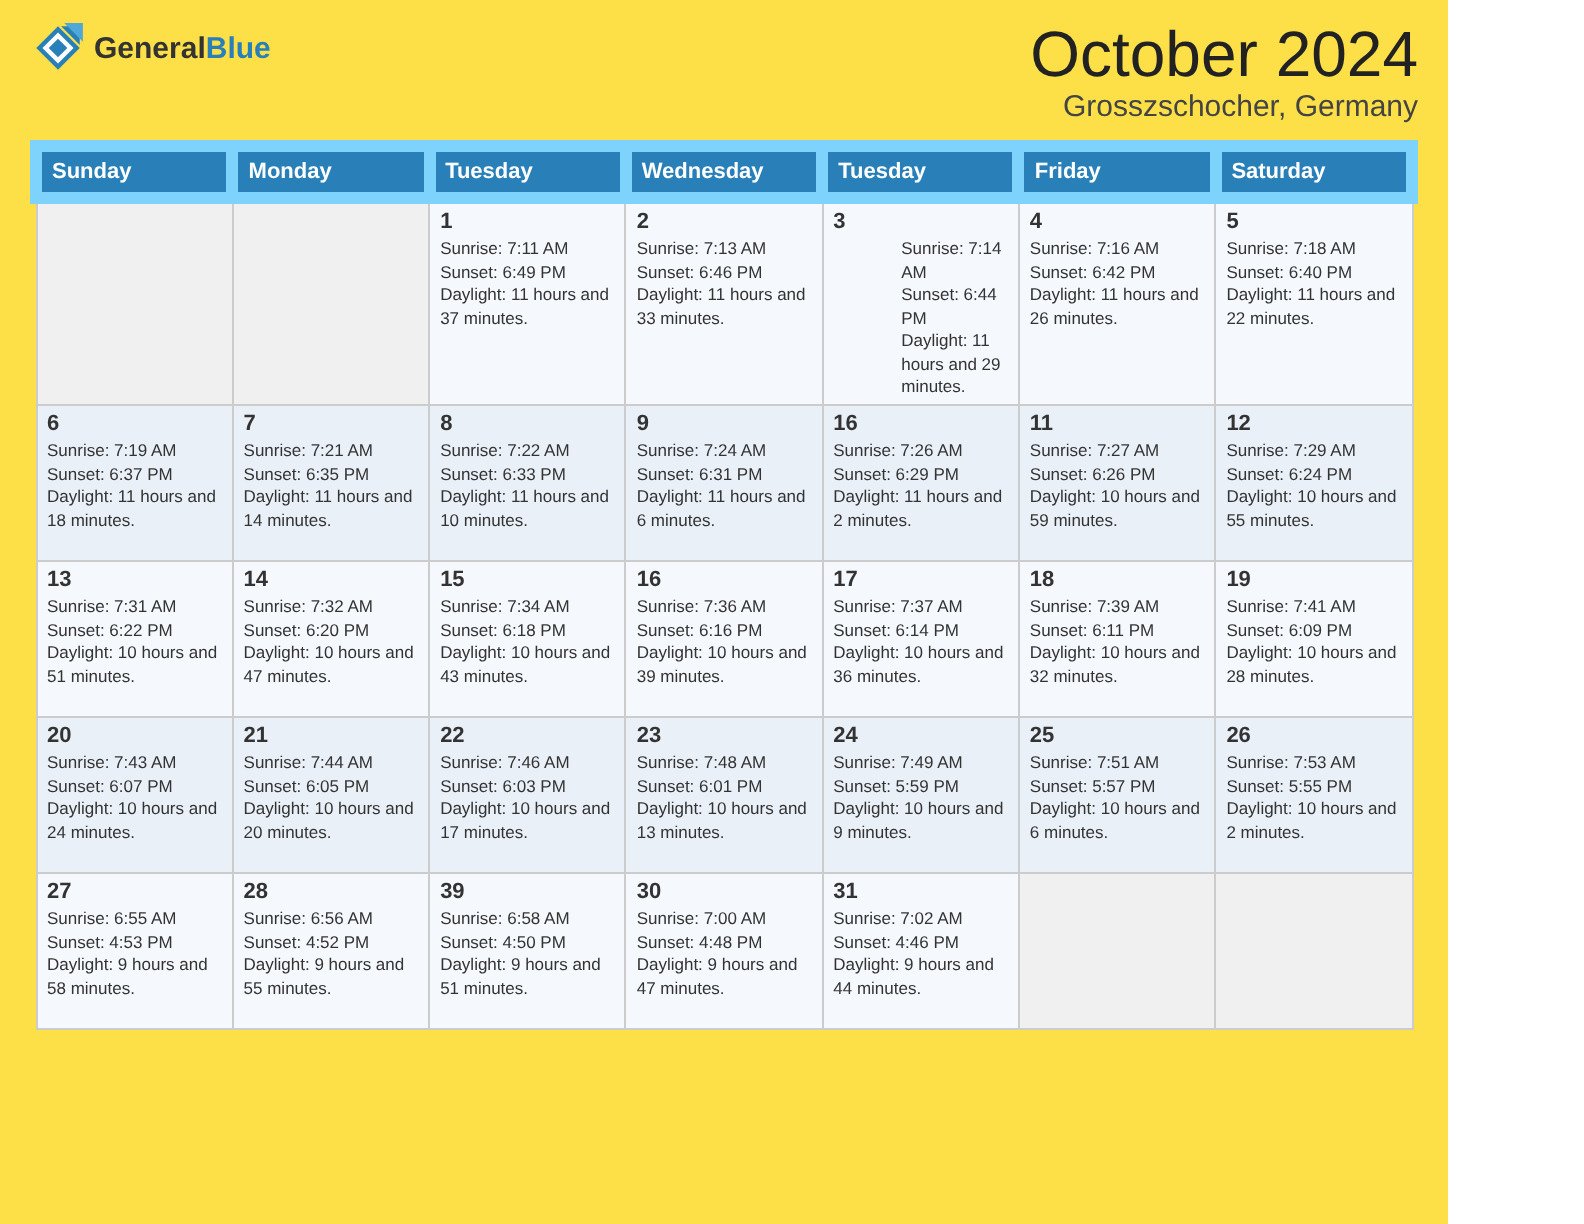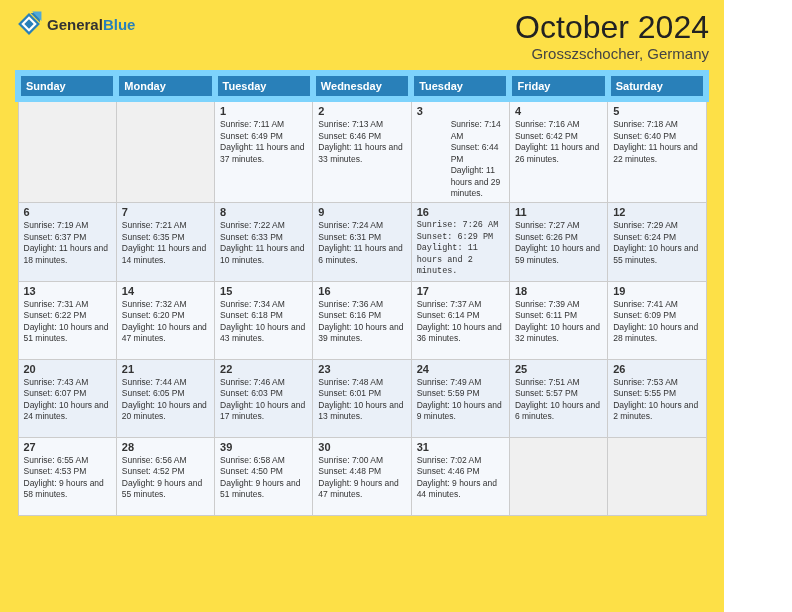--- a/index.html
+++ b/index.html
@@ -190,21 +190,21 @@
 Daylight: 11 hours and 10 minutes.</div>
           </td>
           <td>
             <span class="day-number">9</span>
             <div class="cell-info" style="white-space: pre-line;">Sunrise: 7:24 AM
 Sunset: 6:31 PM
 Daylight: 11 hours and 6 minutes.</div>
           </td>
           <td>
             <span class="day-number">16</span>
-            <div class="cell-info" style="white-space: pre-line; font-family: Liberation Mono, monospace;">Sunrise: 7:26 AM
+            <div class="cell-info" style="white-space: pre-line;">Sunrise: 7:26 AM
 Sunset: 6:29 PM
 Daylight: 11 hours and 2 minutes.</div>
           </td>
           <td>
             <span class="day-number">11</span>
             <div class="cell-info" style="white-space: pre-line;">Sunrise: 7:27 AM
 Sunset: 6:26 PM
 Daylight: 10 hours and 59 minutes.</div>
           </td>
           <td>

